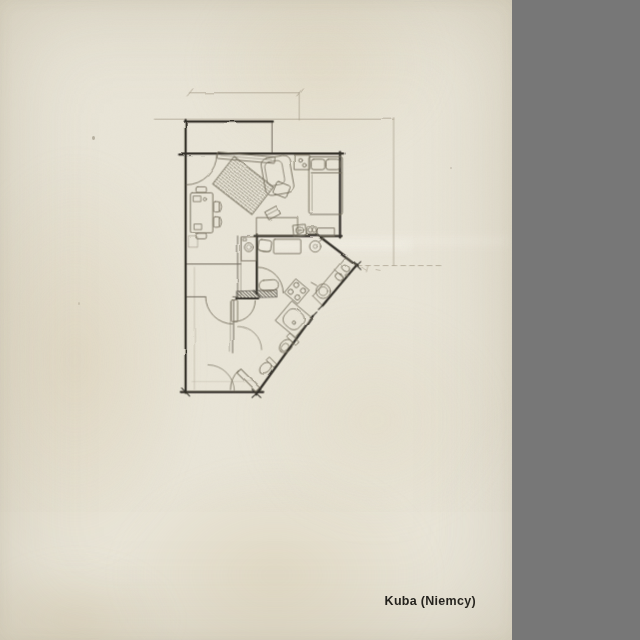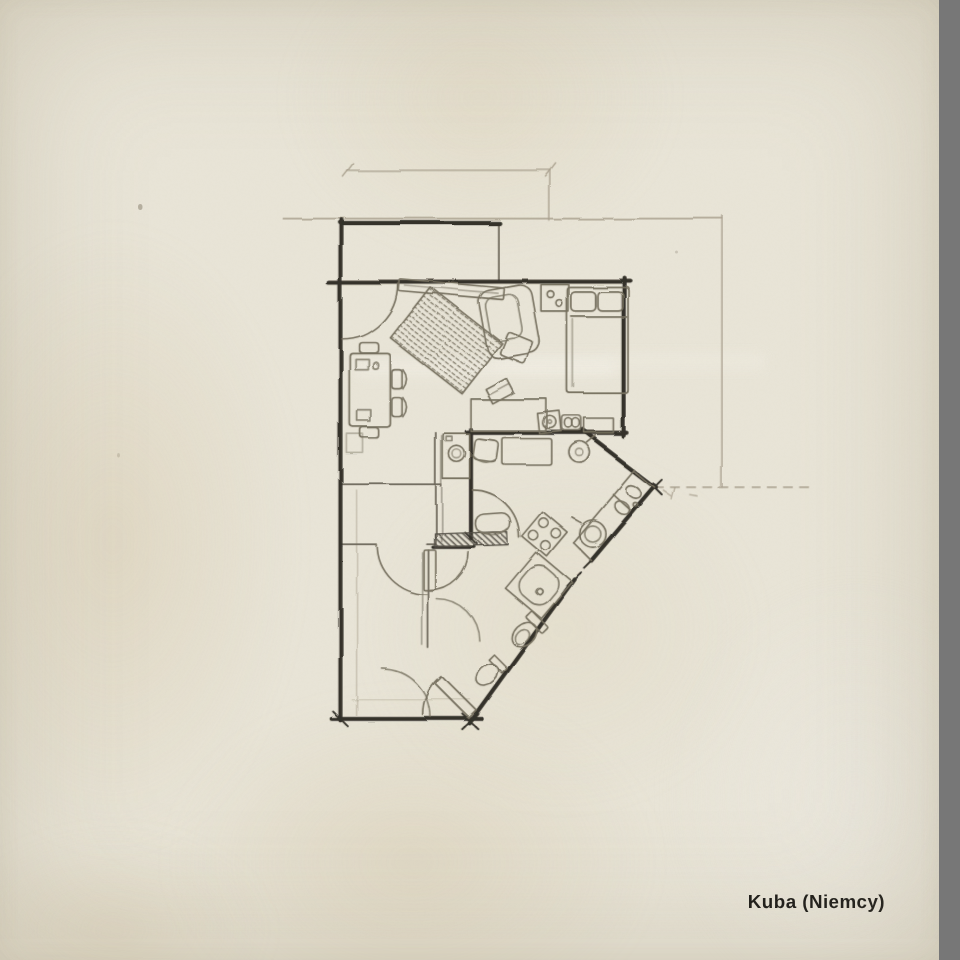--- a/index.html
+++ b/index.html
@@ -1,17 +1,17 @@
 <!DOCTYPE html>
 <html style="--paper: #e9e5d8; --ink: #34312a; --pencil: #76705f; --pencil-light: #a89f8d; --wall-hatch: #524e45; --label: #1c1b18;"><head>
 <meta charset="utf-8">
 <style>
   html,body{margin:0;padding:0;background:#777;}
   #canvas{
-    position:relative;width:626px;height:640px;overflow:hidden;
+    position:relative;width:512px;height:640px;overflow:hidden;
     background:var(--paper,#e9e5d8);
     font-family:"Liberation Sans",sans-serif;
   }
   .stain{position:absolute;border-radius:50%;filter:blur(10px);pointer-events:none;}
   .s1{left:-50px;top:150px;width:250px;height:420px;background:radial-gradient(ellipse at center,rgba(204,186,146,.28),rgba(204,186,146,0) 70%);}
   .s2{left:190px;top:-40px;width:260px;height:210px;background:radial-gradient(ellipse at center,rgba(209,194,156,.22),rgba(209,194,156,0) 70%);}
   .s3{left:110px;top:460px;width:330px;height:230px;background:radial-gradient(ellipse at center,rgba(199,181,138,.24),rgba(199,181,138,0) 70%);}
   .s4{left:240px;top:300px;width:270px;height:240px;background:radial-gradient(ellipse at center,rgba(211,197,160,.17),rgba(211,197,160,0) 70%);}
   .s5{left:440px;top:380px;width:260px;height:300px;background:radial-gradient(ellipse at center,rgba(238,236,230,.45),rgba(238,236,230,0) 70%);}
   .s6{left:-30px;top:555px;width:210px;height:130px;background:radial-gradient(ellipse at center,rgba(196,178,136,.22),rgba(196,178,136,0) 70%);}

